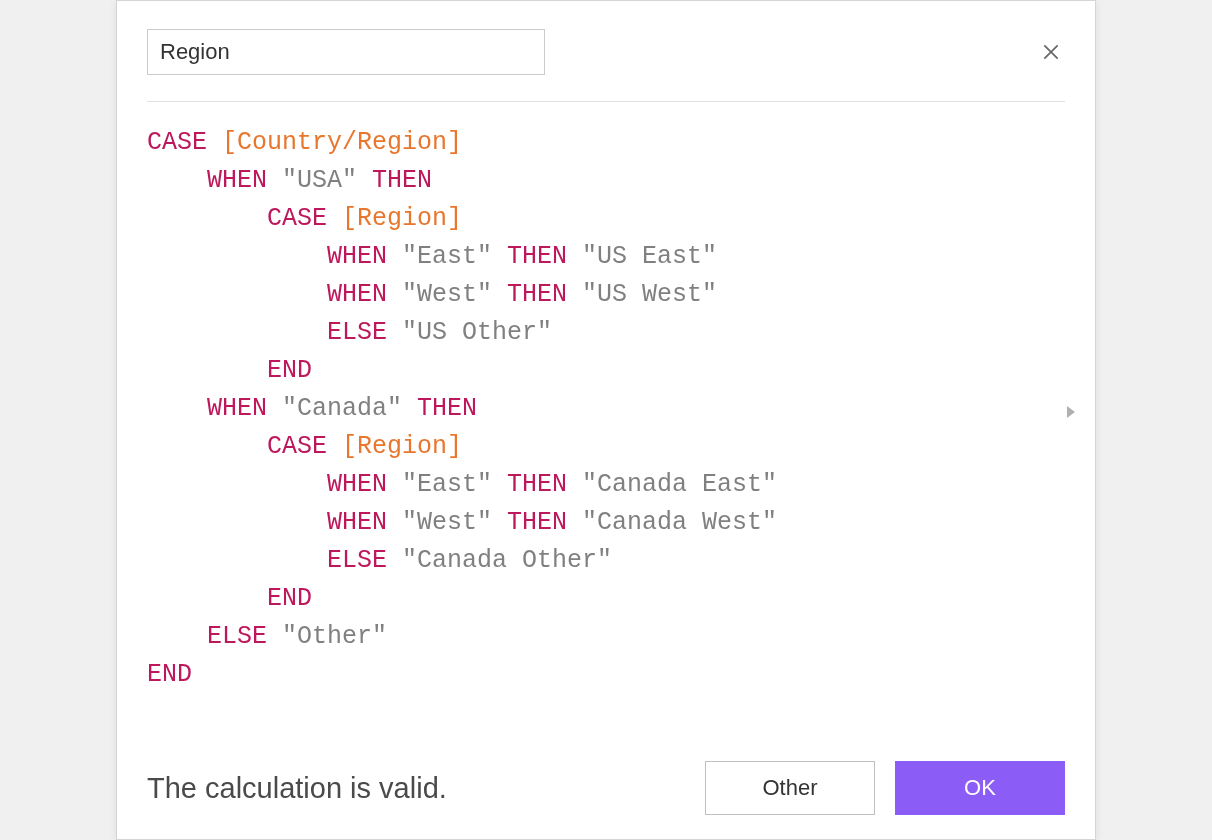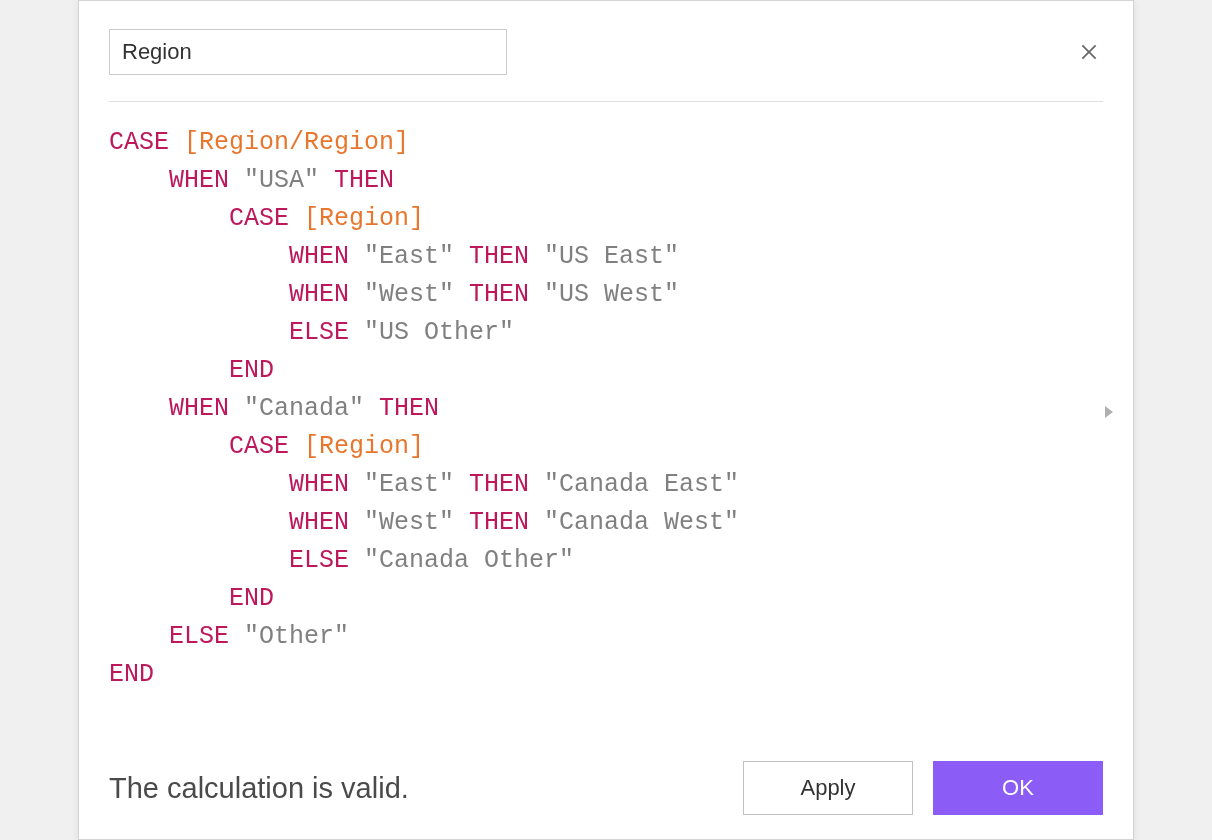--- a/index.html
+++ b/index.html
@@ -9,21 +9,21 @@
     }
     body {
       font-family: -apple-system, BlinkMacSystemFont, "Segoe UI", Helvetica, Arial, sans-serif;
       background: #f0f0f0;
       display: flex;
       align-items: flex-start;
       justify-content: center;
       padding: 0;
     }
     .dialog {
-      width: 1056px;
+      width: 980px;
       height: 840px;
       background: #ffffff;
       border: 1px solid #d4d4d4;
       box-shadow: 0 2px 8px rgba(0,0,0,0.08);
       display: flex;
       flex-direction: column;
       padding: 28px 30px 24px 30px;
       position: relative;
     }
     .header-row {
@@ -140,21 +140,21 @@
       <svg viewBox="0 0 24 24">
         <line x1="4" y1="4" x2="20" y2="20" stroke="currentColor" stroke-width="2"></line>
         <line x1="20" y1="4" x2="4" y2="20" stroke="currentColor" stroke-width="2"></line>
       </svg>
     </button>
   </div>
 
   <hr class="divider">
 
   <div class="editor-wrap">
-    <div class="editor" id="formula-editor" contenteditable="true" spellcheck="false" style=""><span class="kw">CASE </span><span class="field">[Region/Region]</span>
+    <div class="editor" id="formula-editor" contenteditable="true" spellcheck="false" style=""><span class="kw">CASE </span><span class="field">[Country/Region]</span>
     <span class="kw">WHEN </span><span class="str">"USA"</span><span class="kw"> THEN</span>
         <span class="kw">CASE </span><span class="field">[Region]</span>
             <span class="kw">WHEN </span><span class="str">"East"</span><span class="kw"> THEN </span><span class="str">"US East"</span>
             <span class="kw">WHEN </span><span class="str">"West"</span><span class="kw"> THEN </span><span class="str">"US West"</span>
             <span class="kw">ELSE </span><span class="str">"US Other"</span>
         <span class="kw">END</span>
     <span class="kw">WHEN </span><span class="str">"Canada"</span><span class="kw"> THEN</span>
         <span class="kw">CASE </span><span class="field">[Region]</span>
             <span class="kw">WHEN </span><span class="str">"East"</span><span class="kw"> THEN </span><span class="str">"Canada East"</span>
             <span class="kw">WHEN </span><span class="str">"West"</span><span class="kw"> THEN </span><span class="str">"Canada West"</span>
@@ -165,18 +165,18 @@
     <button class="expand-arrow">
       <svg viewBox="0 0 10 16" width="10" height="16">
         <polygon points="1,2 9,8 1,14" fill="currentColor"></polygon>
       </svg>
     </button>
   </div>
 
   <div class="footer">
     <div class="validation-msg">The calculation is valid.</div>
     <div class="button-group">
-      <button class="btn btn-apply">Apply</button>
+      <button class="btn btn-apply">Other</button>
       <button class="btn btn-ok">OK</button>
     </div>
   </div>
 
 </div>
 
 </body></html>

